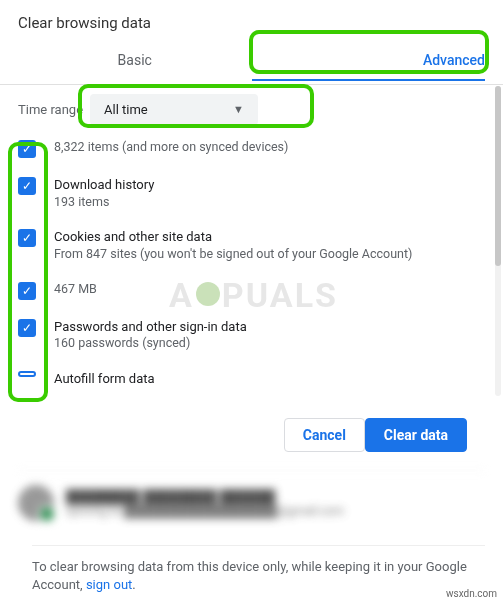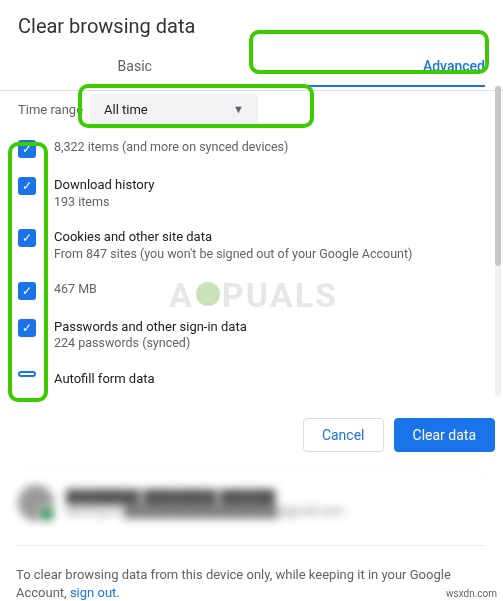--- a/index.html
+++ b/index.html
@@ -11,21 +11,21 @@
     height: 601px;
     background: #fff;
     position: relative;
     overflow: hidden;
   }
   .header {
     padding: 14px 18px 4px 18px;
     border-bottom: 1px solid #e0e0e0;
   }
   .title {
-    font-size: 20px;
+    font-size: 15px;
     color: #333;
     margin-bottom: 10px;
   }
   .tabs {
     display: flex;
   }
   .tab {
     flex: 1;
     text-align: center;
     padding: 10px 0 12px 0;
@@ -136,25 +136,26 @@
   .fade-bottom {
     position: absolute;
     left: 0; right: 0;
     top: 398px;
     height: 20px;
     background: linear-gradient(rgba(255,255,255,0), #fff);
     z-index: 5;
   }
   .button-row {
     position: absolute;
-    right: 8px;
+    right: 36px;
     top: 418px;
     display: flex;
-    gap: 10px;
+    gap: 0;
     z-index: 6;
+    font-weight: bold;
   }
   .btn {
     padding: 8px 18px;
     border-radius: 4px;
     font-size: 14px;
     cursor: pointer;
     border: 1px solid #dadce0;
   }
   .btn-cancel { background: #fff; color: #1a73e8; }
   .btn-primary { background: #1a73e8; color: #fff; border-color: #1a73e8; }
@@ -184,27 +185,27 @@
     width: 14px; height: 14px;
     background: #15803d;
     border: 2px solid #fff;
     border-radius: 50%;
   }
   .acct-text .name { font-size: 13px; color: #333; font-weight: 600; }
   .acct-text .email { font-size: 12px; color: #666; }
 
   .footer-note {
     position: absolute;
-    left: 16px; right: 18px;
+    left: 32px; right: 18px;
     top: 545px;
     font-size: 13px;
     color: #5f6368;
     line-height: 1.4;
     border-top: 1px solid #eee;
-    padding-top: 20px;
+    padding-top: 12px;
   }
   .footer-note .link { color: #1a73e8; cursor: pointer; }
 
   .attrib {
     position: absolute;
     right: 6px; bottom: 2px;
     font-size: 10px;
     color: #666;
     z-index: 100;
   }
@@ -280,21 +281,21 @@
       <div class="item">
         <div class="cb">✓</div>
         <div class="item-text">
           <div class="item-sub">467 MB</div>
         </div>
       </div>
       <div class="item">
         <div class="cb">✓</div>
         <div class="item-text">
           <div class="item-title">Passwords and other sign-in data</div>
-          <div class="item-sub">224 passwords (synced)</div>
+          <div class="item-sub">160 passwords (synced)</div>
         </div>
       </div>
       <div class="item" style="margin-bottom:0;">
         <div class="cb" style="background:#fff;border:2px solid #1a73e8;color:transparent;height:6px;overflow:hidden;">-</div>
         <div class="item-text">
           <div class="item-title">Autofill form data</div>
         </div>
       </div>
     </div>
   </div>

